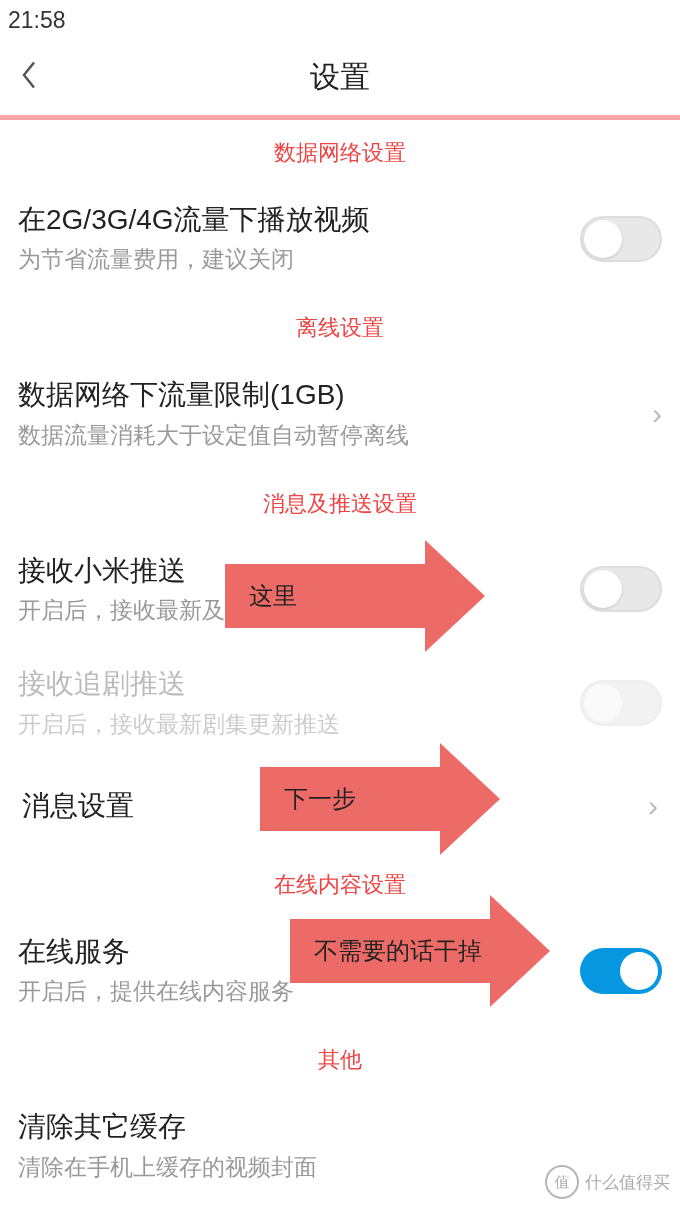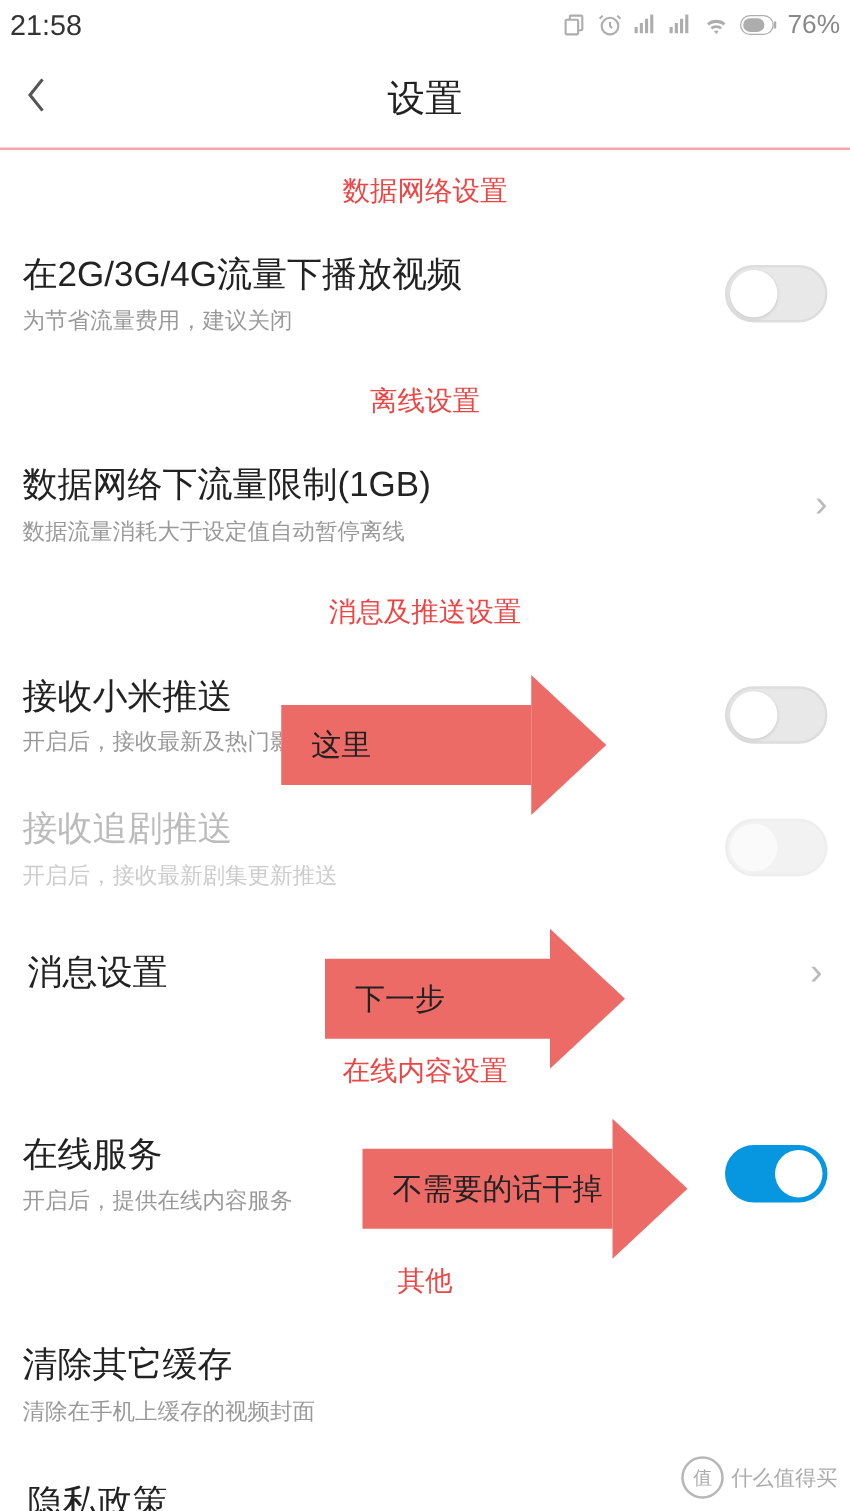--- a/index.html
+++ b/index.html
@@ -25,21 +25,21 @@
       align-items: center;
       gap: 8px;
       color: #888;
     }
     .status-right svg { opacity: 0.6; }
     .header {
       height: 80px;
       display: flex;
       align-items: center;
       position: relative;
-      border-bottom: 2px solid #fca5a5;
+      border-bottom: 5px solid #fca5a5;
     }
     .back-btn {
       position: absolute;
       left: 20px;
       font-size: 36px;
       color: #555;
       cursor: pointer;
     }
     .title {
       width: 100%;
@@ -61,21 +61,21 @@
       align-items: center;
       position: relative;
     }
     .row-text { flex: 1; }
     .row-title {
       font-size: 28px;
       color: #222;
       line-height: 1.3;
     }
     .row-sub {
-      font-size: 18px;
+      font-size: 23px;
       color: #999;
       margin-top: 6px;
     }
     .disabled .row-title { color: #bbb; }
     .disabled .row-sub { color: #ccc; }
     .toggle {
       width: 82px;
       height: 46px;
       border-radius: 23px;
       position: relative;
@@ -165,45 +165,20 @@
       font-size: 28px;
       color: #222;
       padding: 22px;
     }
   </style>
 </head>
 <body>
 
 <div class="status-bar">
   <span>21:58</span>
-  <div class="status-right">
-    <svg width="20" height="20" viewBox="0 0 24 24" fill="none" stroke="#777" stroke-width="2">
-        <rect x="7" y="3" width="12" height="14" rx="1"></rect>
-        <rect x="3" y="7" width="12" height="14" rx="1" fill="#fff"></rect>
-      </svg>
-    <svg width="20" height="20" viewBox="0 0 24 24" fill="none" stroke="#777" stroke-width="2">
-        <circle cx="12" cy="13" r="8"></circle>
-        <path d="M12 9v4l2 2M5 3L2 6M22 6l-3-3"></path>
-      </svg>
-    <svg width="20" height="20" viewBox="0 0 24 24" fill="#777">
-        <path d="M2 20h3v-6H2v6zm5 0h3V10H7v10zm5 0h3V6h-3v14zm5 0h3V2h-3v18z"></path>
-      </svg>
-    <svg width="20" height="20" viewBox="0 0 24 24" fill="#777">
-        <path d="M2 20h3v-6H2v6zm5 0h3V10H7v10zm5 0h3V6h-3v14zm5 0h3V2h-3v18z"></path>
-      </svg>
-    <svg width="22" height="22" viewBox="0 0 24 24" fill="#777">
-        <path d="M12 20l-2-2.5c1-1 3-1 4 0L12 20zm-5-6c2.5-2.5 7.5-2.5 10 0l-1.5 2c-2-1.8-5-1.8-7 0L7 14zm-3-3.5c4-4 12-4 16 0l-1.5 2c-3.5-3-9.5-3-13 0L4 10.5z"></path>
-      </svg>
-    <svg width="30" height="16" viewBox="0 0 30 16" fill="none">
-        <rect x="0.5" y="0.5" width="26" height="15" rx="7.5" stroke="#777"></rect>
-        <rect x="2.5" y="2.5" width="17" height="11" rx="5.5" fill="#777"></rect>
-        <rect x="27" y="5" width="2" height="6" rx="1" fill="#777"></rect>
-      </svg>
-    <span style="font-size:21px;">76%</span>
-  </div>
 </div>
 
 <div class="header">
   <span class="back-btn">
     <svg width="18" height="30" viewBox="0 0 12 24">
         <path d="M10 2L2 12l8 10" fill="none" stroke="#555" stroke-width="2"></path>
       </svg>
   </span>
   <div class="title">设置</div>
 </div>

